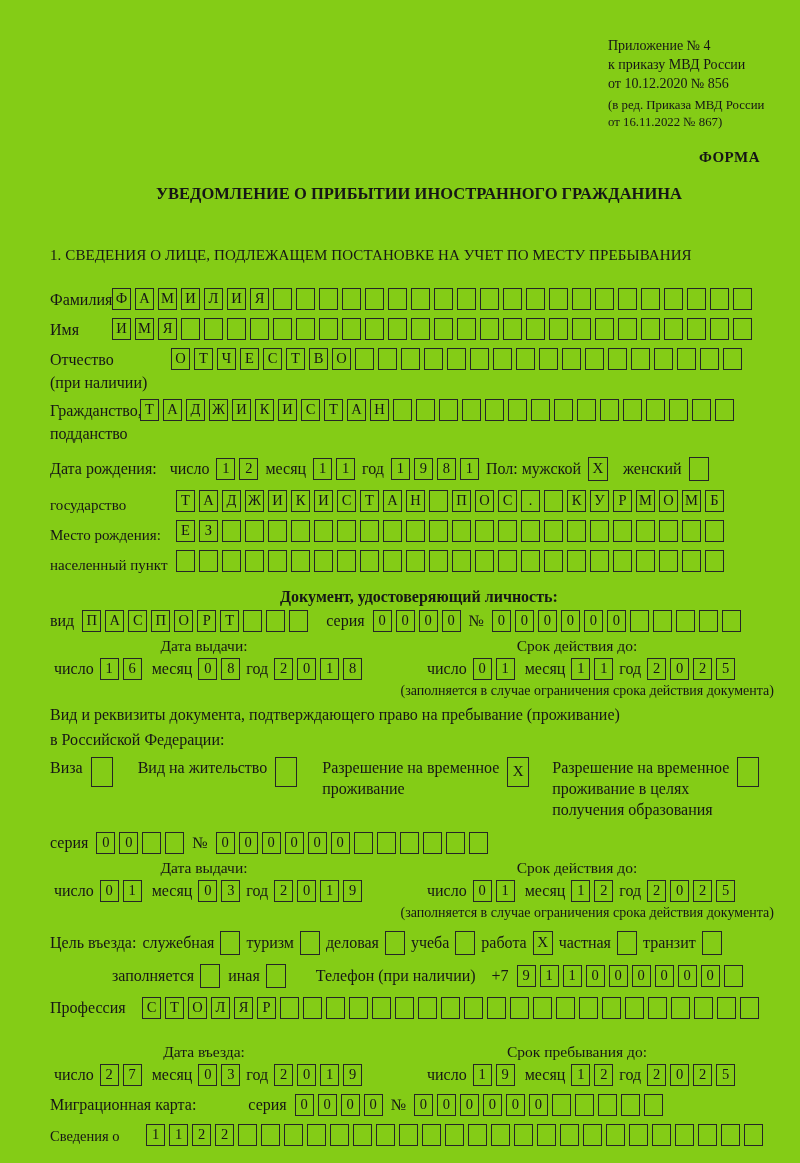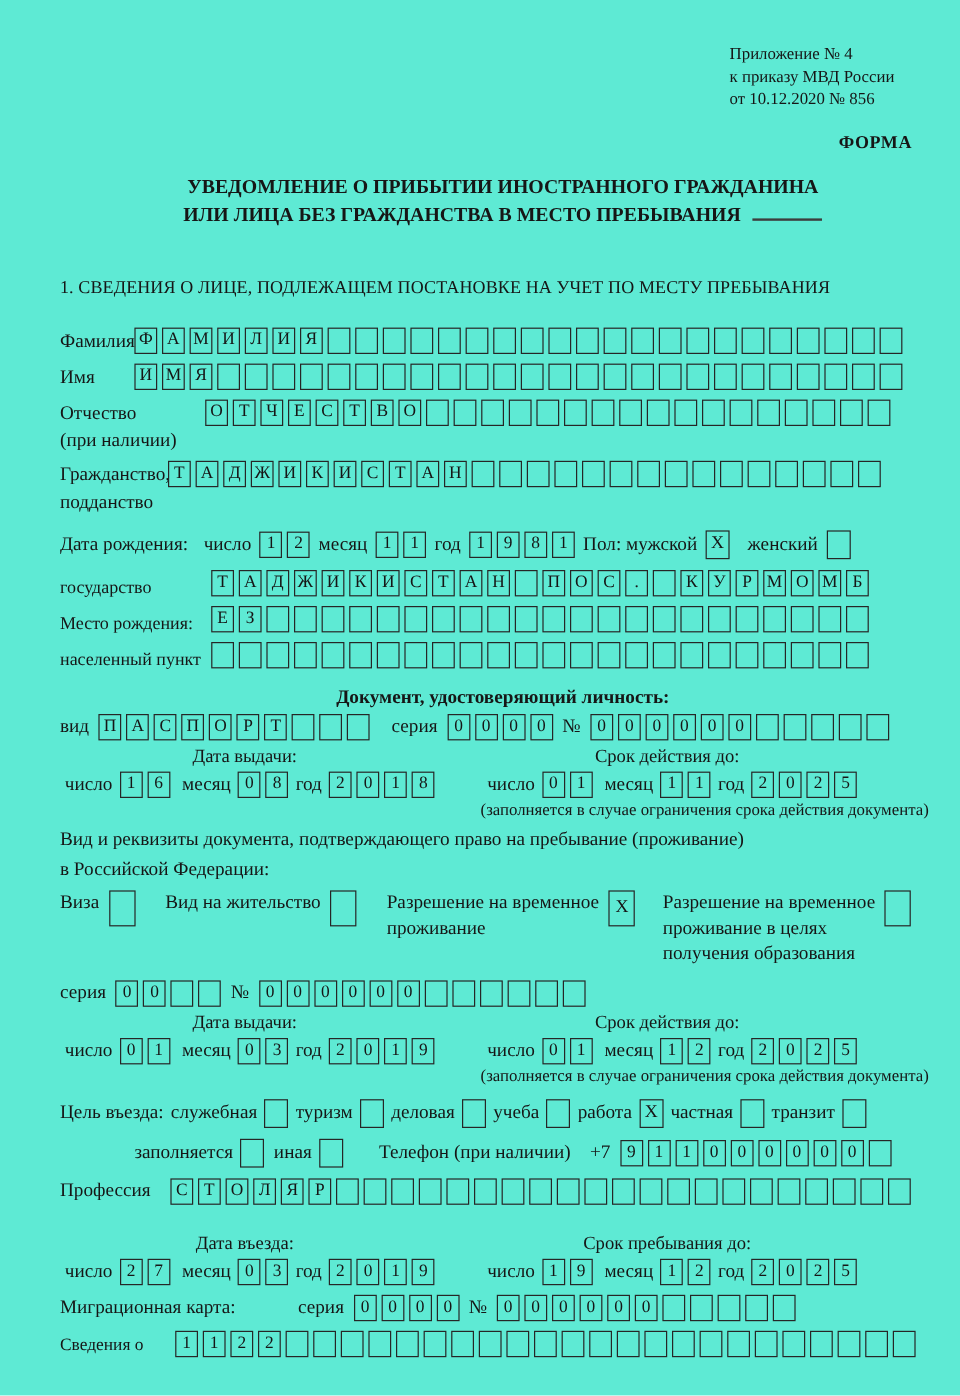--- a/index.html
+++ b/index.html
@@ -1,36 +1,36 @@
 <!DOCTYPE html>
 <html><head>
 <meta charset="utf-8">
 <style>
   html,body{margin:0;padding:0;background:#ffffff;}
-  .page{width:800px;height:1163px;background:#5eead4;color:#161616;
+  .page{width:800px;height:1163px;background:#84cc16;color:#161616;
         font-family:"Liberation Serif","DejaVu Serif",serif;font-size:16px;
         box-sizing:border-box;padding:36px 12px 0 50px;overflow:hidden;position:relative;}
   .ref{margin-left:auto;width:180px;font-size:14px;line-height:19px;}
   .ref-small{font-size:12.8px;line-height:17px;margin-top:4px;}
   .forma{text-align:right;padding-right:28px;font-weight:bold;font-size:15px;margin-top:18px;letter-spacing:.5px;}
   .title{text-align:center;font-weight:bold;font-size:16.5px;line-height:23px;margin-top:16px;}
   .blank-line{display:inline-block;width:58px;border-bottom:2px solid #3d3d3d;height:.9em;margin-left:10px;}
   .sec{font-weight:normal;font-size:15px;margin-top:42px;letter-spacing:.1px;}
   .frow{display:flex;align-items:flex-start;margin-top:7px;}
   .lbl{line-height:23px;flex-shrink:0;}
   .lbl2{line-height:22px;flex-shrink:0;}
   .cells{display:flex;gap:4px;flex-wrap:nowrap;}
   .cell{box-sizing:border-box;width:19px;height:22px;border:1.6px solid #262626;
         text-align:center;font-size:14.5px;line-height:19px;flex-shrink:0;}
   .cb{box-sizing:border-box;display:inline-block;width:20px;height:24px;border:1.6px solid #262626;
       text-align:center;font-size:15px;line-height:21px;vertical-align:middle;flex-shrink:0;}
   .cb-tall{width:22px;height:30px;line-height:27px;}
   .stack{display:flex;flex-direction:column;gap:8px;}
   .center-b{text-align:center;font-weight:bold;margin-top:8px;font-family:Liberation Serif, serif;}
-  .dates{display:flex;margin-top:5px;}
+  .dates{display:flex;margin-top:5px;gap:21px;}
   .dcol1{width:352px;margin-left:4px;}
   .dcol2{width:360px;}
   .dhead{text-align:center;width:300px;font-size:15.5px;}
   .dline{display:flex;align-items:center;gap:6px;margin-top:3px;}
   .dline .lbl{line-height:22px;}
   .note{font-size:14px;text-align:right;margin-top:3px;padding-right:14px;}
   .opt{display:flex;align-items:flex-start;gap:8px;}
   .opt-text{white-space:pre-line;line-height:21px;}
   .optrow{display:flex;align-items:flex-start;gap:11px;margin-top:8px;}
   .inline-gap{display:flex;align-items:center;gap:6px;}
@@ -39,27 +39,30 @@
 </style>
 </head>
 <body>
 
 <div class="page">
 
   <div class="ref">
     <div>Приложение № 4</div>
     <div>к приказу МВД России</div>
     <div>от 10.12.2020 № 856</div>
+    <div class="ref-small">
+      <div>(в ред. Приказа МВД России</div>
+      <div>от 16.11.2022 № 867)</div>
+    </div>
   </div>
 
   <div class="forma">ФОРМА</div>
 
   <div class="title">
     <div>УВЕДОМЛЕНИЕ О ПРИБЫТИИ ИНОСТРАННОГО ГРАЖДАНИНА</div>
-    <div><span>ИЛИ ЛИЦА БЕЗ ГРАЖДАНСТВА В МЕСТО ПРЕБЫВАНИЯ</span><span class="blank-line"></span></div>
   </div>
 
   <div class="sec">1. СВЕДЕНИЯ О ЛИЦЕ, ПОДЛЕЖАЩЕМ ПОСТАНОВКЕ НА УЧЕТ ПО МЕСТУ ПРЕБЫВАНИЯ</div>
 
   <div class="frow" style="margin-top:24px;">
     <span class="lbl" style="width:62px;">Фамилия</span>
     <span class="cells">
         <span class="cell">Ф</span>
         <span class="cell">А</span>
         <span class="cell">М</span>

